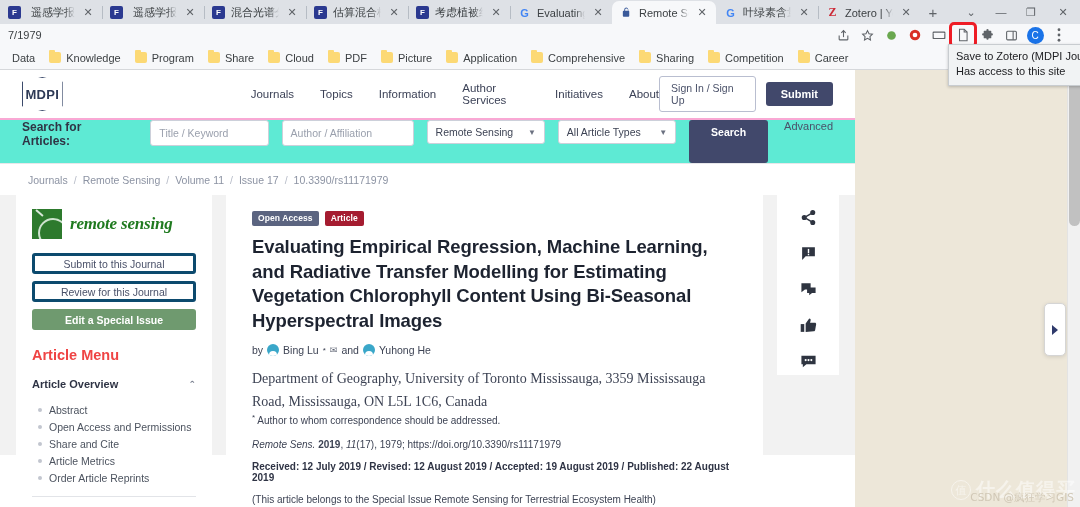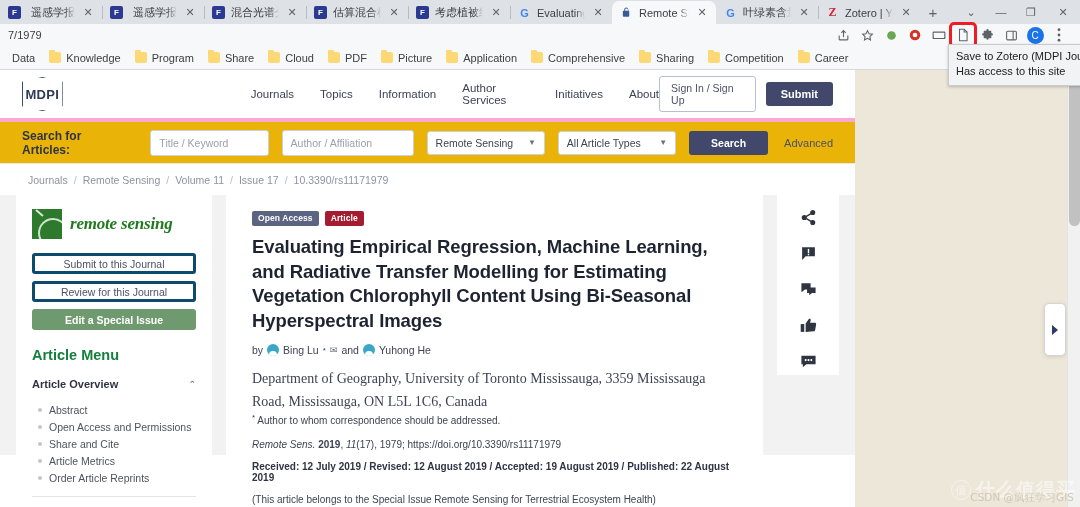--- a/index.html
+++ b/index.html
@@ -244,26 +244,25 @@
     color: #fff;
     border-radius: 3px;
     padding: 6px 15px;
     font-size: 11px;
     font-weight: bold;
   }
 
   
   .search-row {
     height: 46px;
-    border-top: 4px solid #f9a8d4;
+    border-top: 2px solid #f9a8d4;
     border-bottom: 1px solid #e7e7ea;
     display: flex;
-    align-items: center;
     padding: 0 22px;
-    background: #eab308;
+    background: #5eead4;
   }
   .search-label {
     font-weight: bold;
     font-size: 12px;
     color: #2f3445;
     margin-right: 20px;
   }
   .sinput {
     height: 24px;
     border: 1px solid #ccd0da;
@@ -386,21 +385,21 @@
   .sb-btn.green {
     background: #6f9a6f;
     border-color: #6f9a6f;
     color: #fff;
     font-weight: bold;
     margin-top: 1px;
   }
   .am-title {
     font-size: 14.5px;
     font-weight: bold;
-    color: #15803d;
+    color: #ef4444;
     margin: 17px 0 12px 0;
   }
   .am-section {
     display: flex;
     align-items: center;
     font-size: 11px;
     font-weight: bold;
     color: #2f3445;
     padding: 3px 0;
   }

